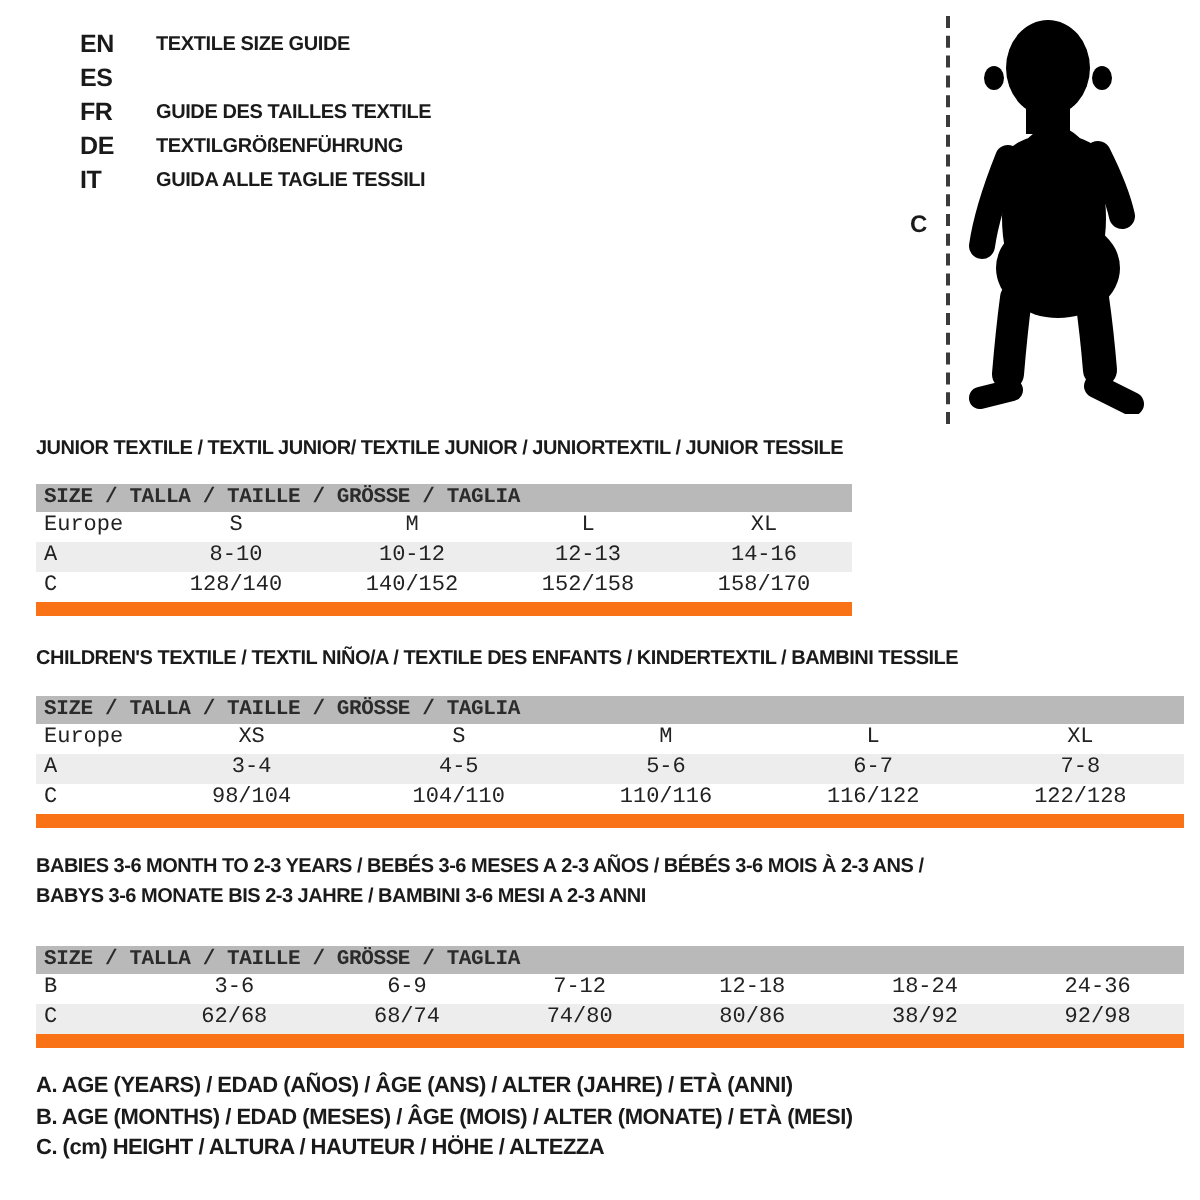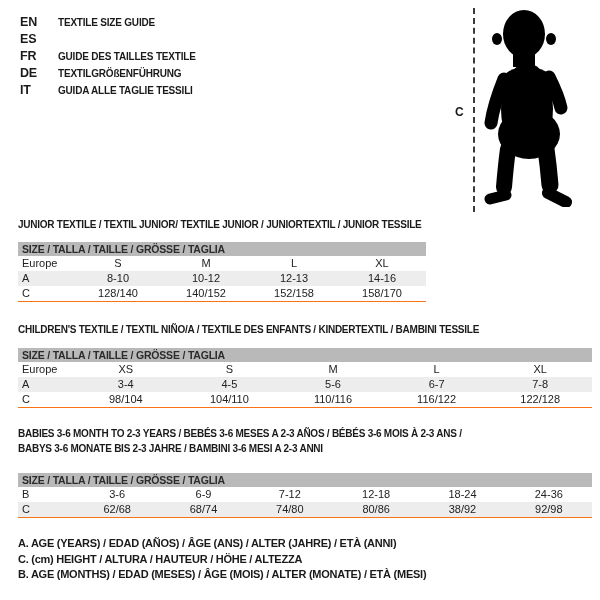--- a/index.html
+++ b/index.html
@@ -3,35 +3,35 @@
 <meta charset="utf-8">
 <style>
   html,body{margin:0;padding:0;background:#fff;}
   .canvas{
     position:relative;width:600px;height:600px;background:#fff;overflow:hidden;
     font-family:"Liberation Sans","DejaVu Sans",sans-serif;color:var(--text,#1a1a1a);
   }
   
   .lang-list{position:absolute;top:14px;left:20px;}
   .lang-row{display:flex;height:17px;line-height:17px;}
-  .lang-code{width:38px;font-weight:700;font-size:12.5px;letter-spacing:-0.2px;}
+  .lang-code{width:38px;font-weight:700;font-size:12.5px;letter-spacing:-0.2px;margin-left:20px;}
   .lang-name{font-weight:700;font-size:10px;letter-spacing:-0.2px;white-space:nowrap;}
   
   .measure-line{position:absolute;left:473px;top:8px;height:204px;width:0;
     border-left:2px dashed var(--line,#3a3a3a);}
   .c-label{position:absolute;left:455px;top:105px;font-weight:700;font-size:12px;}
   .baby-svg{position:absolute;left:482px;top:9px;}
   
   .section{position:absolute;left:18px;}
   #sec1{top:217px;width:408px;}
   #sec2{top:322px;width:574px;}
   #sec3{top:426px;width:574px;}
   .tbl-title{font-weight:700;font-size:10px;line-height:15px;letter-spacing:-0.25px;white-space:nowrap;}
   #sec1 .tbl{margin-top:10px;} #sec2 .tbl{margin-top:11px;} #sec3 .tbl{margin-top:17px;}
-  .tbl{width:100%;border-bottom:1px solid #f97316;}
+  .tbl{width:100%;border-bottom:7px solid #f97316;font-family:Liberation Mono, monospace;}
   .tbl-head{background:var(--table-header-bg,#b9b9b9);height:14px;line-height:14px;
     font-weight:700;font-size:10.5px;letter-spacing:-0.2px;color:#2b2b2b;padding-left:4px;}
   .trow{display:flex;height:15px;line-height:15px;font-size:11px;color:#222;}
   .trow.alt{background:var(--row-alt-bg,#ededed);}
   .tlabel{width:52px;padding-left:4px;text-align:left;}
   .tcell{flex:1;text-align:center;}
   
   .footnotes{position:absolute;left:18px;top:536px;}
   .footnote{font-weight:700;font-size:11px;line-height:15.5px;letter-spacing:-0.25px;white-space:nowrap;}
 </style>
@@ -176,17 +176,17 @@
             <div class="tcell">80/86</div>
             <div class="tcell">38/92</div>
             <div class="tcell">92/98</div>
           </div>
         </div>
     </div>
   </div>
 
   <div class="footnotes">
     <div class="footnote">A. AGE (YEARS) / EDAD (AÑOS) / ÂGE (ANS) / ALTER (JAHRE) / ETÀ (ANNI)</div>
+    <div class="footnote">B. AGE (MONTHS) / EDAD (MESES) / ÂGE (MOIS) / ALTER (MONATE) / ETÀ (MESI)</div>
     <div class="footnote">C. (cm) HEIGHT / ALTURA / HAUTEUR / HÖHE / ALTEZZA</div>
-    <div class="footnote">B. AGE (MONTHS) / EDAD (MESES) / ÂGE (MOIS) / ALTER (MONATE) / ETÀ (MESI)</div>
   </div>
 
 </div>
 
 </body></html>

